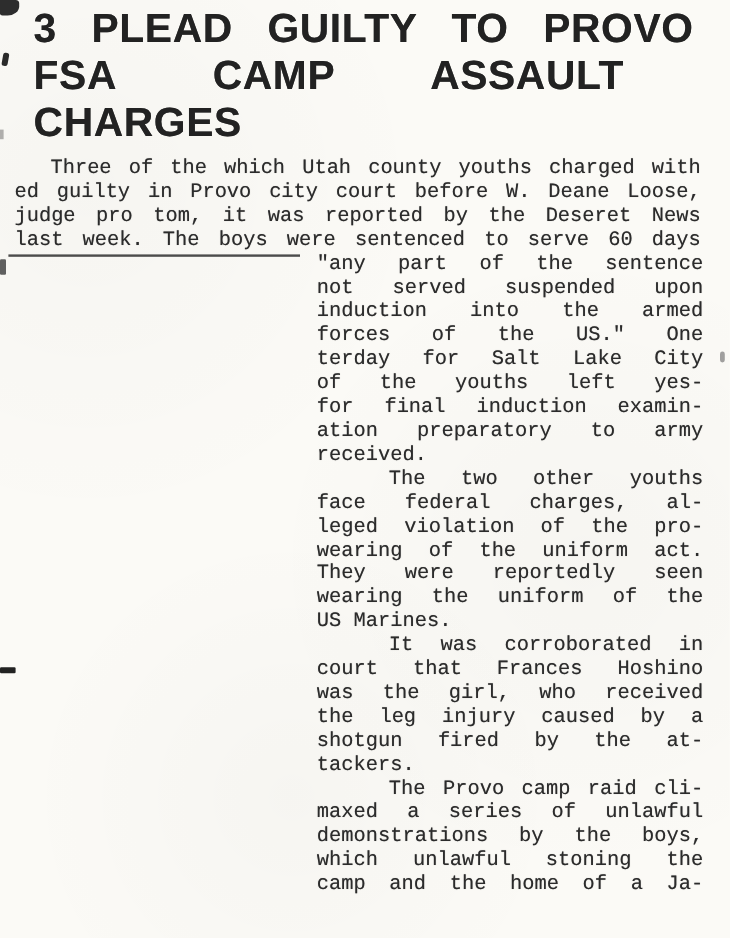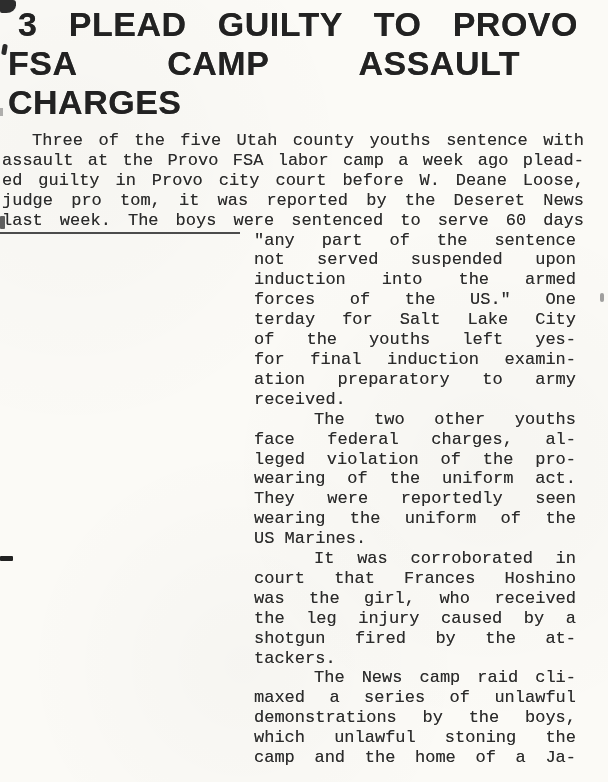--- a/index.html
+++ b/index.html
@@ -4,33 +4,33 @@
 <style>
   html,body { margin:0; padding:0; }
   body {
     width:608px; height:782px; overflow:hidden;
     background:var(--paper,#fbfaf6);
     font-family:"Liberation Mono","DejaVu Sans Mono",monospace;
     color:var(--ink,#2b2b2b);
   }
   .page {
     position:relative; width:608px; height:782px; box-sizing:border-box;
-    padding:5px 24px 0 2px;
+    padding:5px 24px 0 12px;
     background:
       radial-gradient(circle at 12% 20%, rgba(0,0,0,0.02), transparent 35%),
       radial-gradient(circle at 80% 60%, rgba(0,0,0,0.018), transparent 40%),
       radial-gradient(circle at 40% 85%, rgba(0,0,0,0.02), transparent 30%);
   }
   
   .headline { color:var(--headline,#222); font-family:"Liberation Sans","DejaVu Sans",sans-serif; font-weight:700; }
   .h-line { font-size:34px; line-height:39px; letter-spacing:0.5px;
             text-align:justify; text-align-last:justify; white-space:normal;
             text-shadow:0 0 0.5px rgba(20,20,20,0.65); }
   .h-line.l1 { margin:0 6px 0 16px; }
-  .h-line.l2 { margin:0 64px 0 6px; }
+  .h-line.l2 { margin:0 64px 0 16px; }
   
   .bodytext { margin-top:9px; font-size:17px; }
   .line { line-height:19.9px; text-align:justify; text-align-last:justify;
           text-shadow:0 0 0.6px rgba(43,43,43,0.55); }
   .line.indent { text-indent:60px; }
   .intro .line.indent { text-indent:30px; }
   .line.endline { text-align-last:left; }
   .col-row { display:flex; }
   .left-gap { width:252px; flex:0 0 252px; }
   .intro-rule { margin:1px 0 0 -5px; width:243px; height:2px; background:#2e2e2e; opacity:.85; }
@@ -56,22 +56,21 @@
   <div class="artifact a-dash"></div>
   <div class="artifact a-right"></div>
 
   <div class="headline">
     <div class="h-line l1">3 PLEAD GUILTY TO PROVO</div>
     <div class="h-line l2">FSA CAMP ASSAULT CHARGES</div>
   </div>
 
   <div class="bodytext">
     <div class="intro">
-        <div class="line indent">Three of the five Utah county youths sentence with</div>
-        <div class="line">assault at the Provo FSA labor camp a week ago plead-</div>
+        <div class="line indent">Three of the which Utah county youths charged with</div>
         <div class="line">ed guilty in Provo city court before W. Deane Loose,</div>
         <div class="line">judge pro tom, it was reported by the Deseret News</div>
         <div class="line">last week. The boys were sentenced to serve 60 days</div>
       </div>
     <div class="col-row">
       <div class="left-gap">
         <div class="intro-rule"></div>
       </div>
       <div class="right-col">
           <div class="line">"any part of the sentence</div>
@@ -89,21 +88,21 @@
           <div class="line">wearing of the uniform act.</div>
           <div class="line">They were reportedly seen</div>
           <div class="line">wearing the uniform of the</div>
           <div class="line endline">US Marines.</div>
           <div class="line indent">It was corroborated in</div>
           <div class="line">court that Frances Hoshino</div>
           <div class="line">was the girl, who received</div>
           <div class="line">the leg injury caused by a</div>
           <div class="line">shotgun fired by the at-</div>
           <div class="line endline">tackers.</div>
-          <div class="line indent">The News camp raid cli-</div>
+          <div class="line indent">The Provo camp raid cli-</div>
           <div class="line">maxed a series of unlawful</div>
           <div class="line">demonstrations by the boys,</div>
           <div class="line">which unlawful stoning the</div>
           <div class="line">camp and the home of a Ja-</div>
         </div>
     </div>
   </div>
 
 </div>
 

